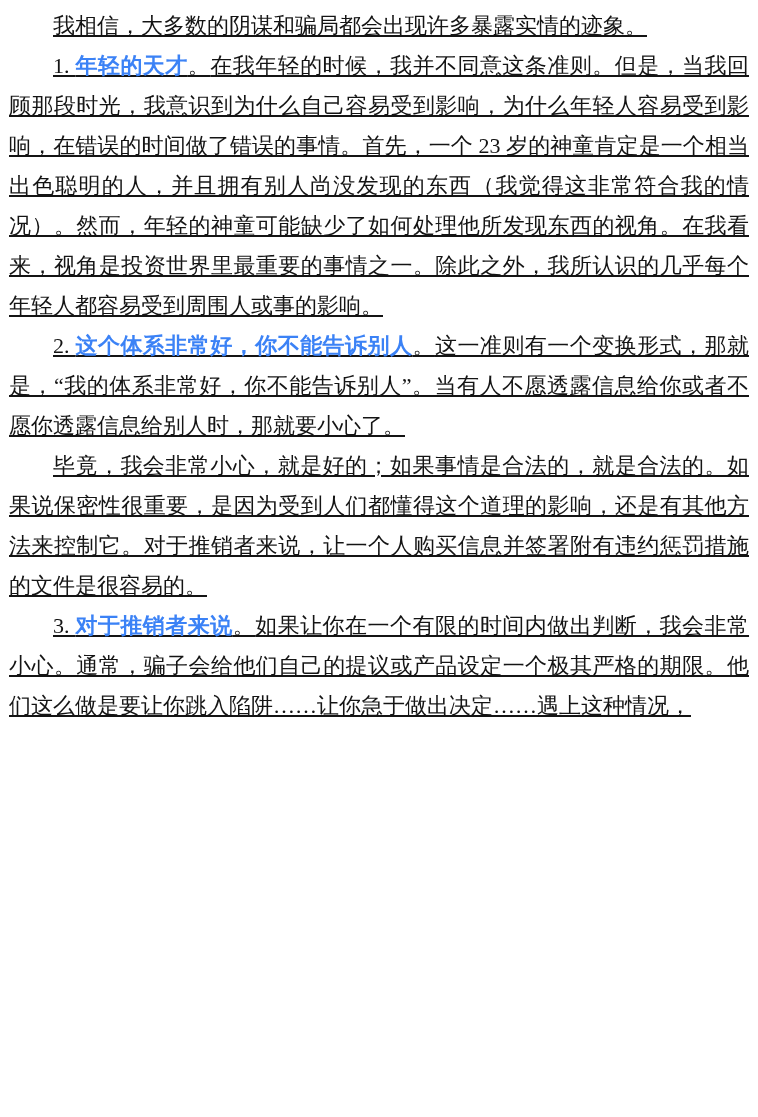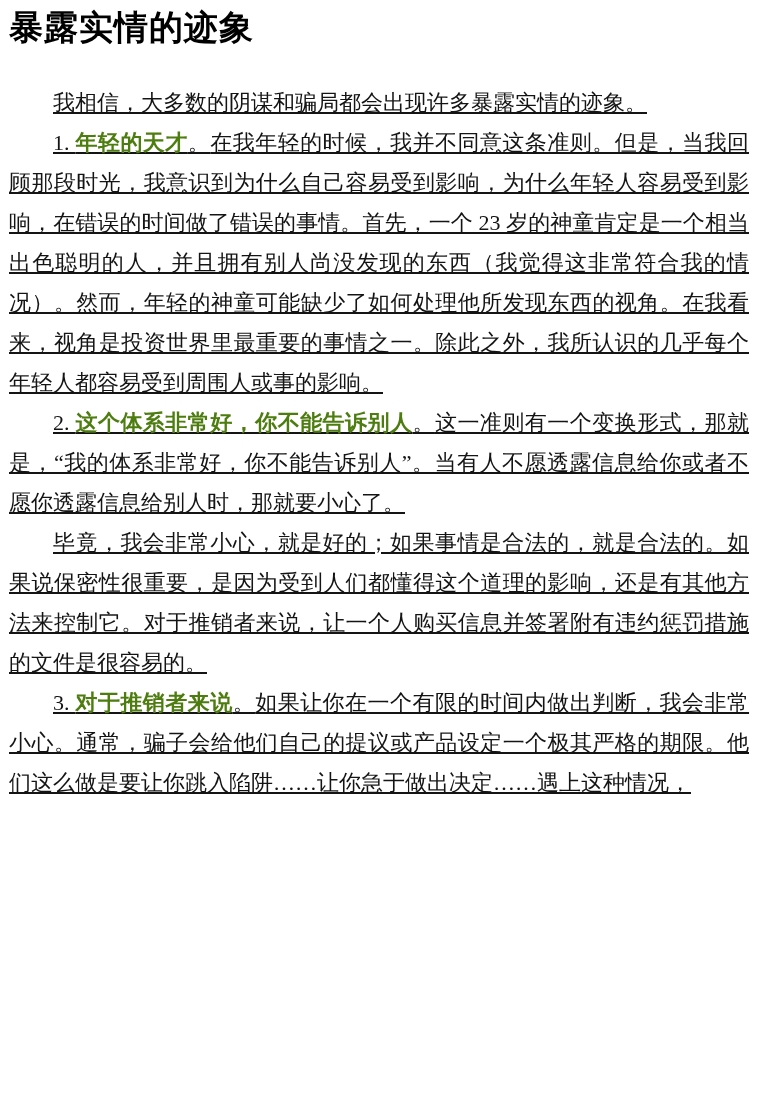--- a/index.html
+++ b/index.html
@@ -35,28 +35,27 @@
   }
   p.para {
     margin: 0;
     padding: 0;
     text-indent: 2em;
     text-decoration: underline;
   }
   .lead {
     font-family: "Liberation Sans", "DejaVu Sans", sans-serif;
     font-weight: bold;
-    color: #4d7c0f;
+    color: #3b82f6;
   }
 </style>
 </head>
 <body>
 
 <div class="page">
-  <h1 class="doc-title">暴露实情的迹象</h1>
   <div class="body-text" id="paragraphs">
       <p class="para"><span>我相信，大多数的阴谋和骗局都会出现许多暴露实情的迹象。</span></p>
       <p class="para"><span>1. </span><span class="lead">年轻的天才</span><span>。</span><span>在我年轻的时候，我并不同意这条准则。但是，当我回顾那段时光，我意识到为什么自己容易受到影响，为什么年轻人容易受到影响，在错误的时间做了错误的事情。首先，一个 23 岁的神童肯定是一个相当出色聪明的人，并且拥有别人尚没发现的东西（我觉得这非常符合我的情况）。然而，年轻的神童可能缺少了如何处理他所发现东西的视角。在我看来，视角是投资世界里最重要的事情之一。除此之外，我所认识的几乎每个年轻人都容易受到周围人或事的影响。</span></p>
       <p class="para"><span>2. </span><span class="lead">这个体系非常好，你不能告诉别人</span><span>。</span><span>这一准则有一个变换形式，那就是，“我的体系非常好，你不能告诉别人”。当有人不愿透露信息给你或者不愿你透露信息给别人时，那就要小心了。</span></p>
       <p class="para"><span>毕竟，我会非常小心，就是好的；如果事情是合法的，就是合法的。如果说保密性很重要，是因为受到人们都懂得这个道理的影响，还是有其他方法来控制它。对于推销者来说，让一个人购买信息并签署附有违约惩罚措施的文件是很容易的。</span></p>
       <p class="para"><span>3. </span><span class="lead">对于推销者来说</span><span>。</span><span>如果让你在一个有限的时间内做出判断，我会非常小心。通常，骗子会给他们自己的提议或产品设定一个极其严格的期限。他们这么做是要让你跳入陷阱……让你急于做出决定……遇上这种情况，</span></p>
     </div>
 </div>
 
 </body></html>

